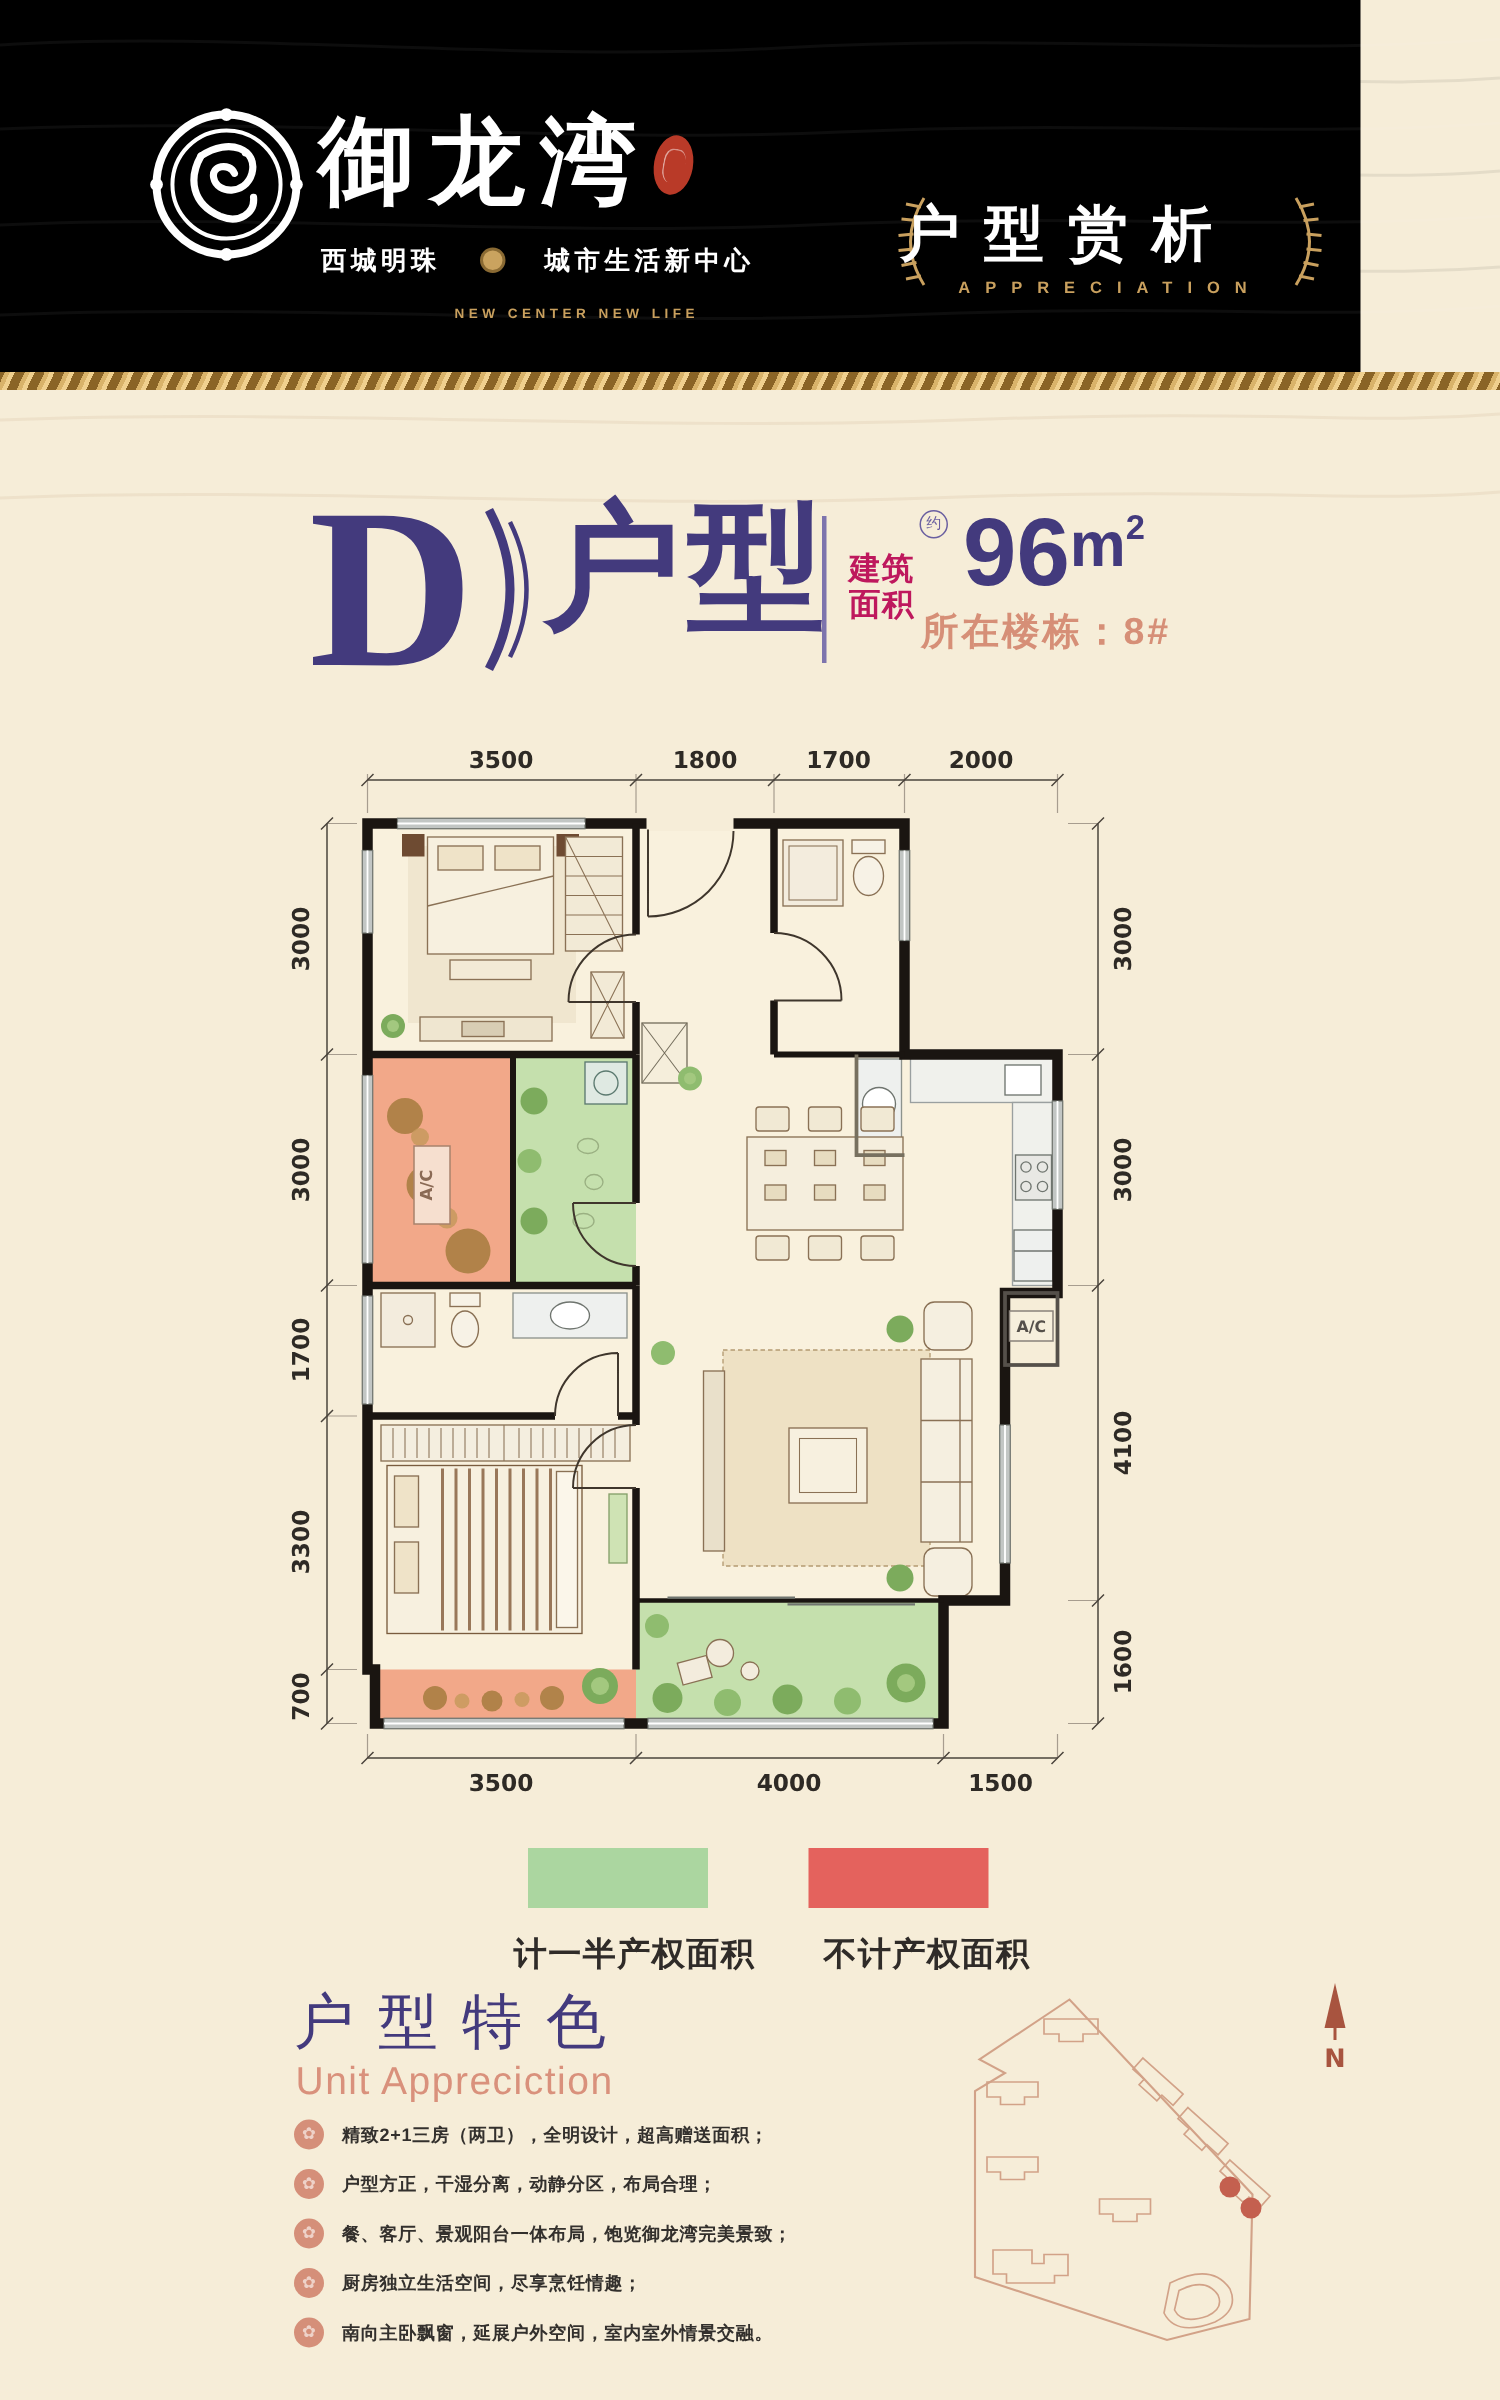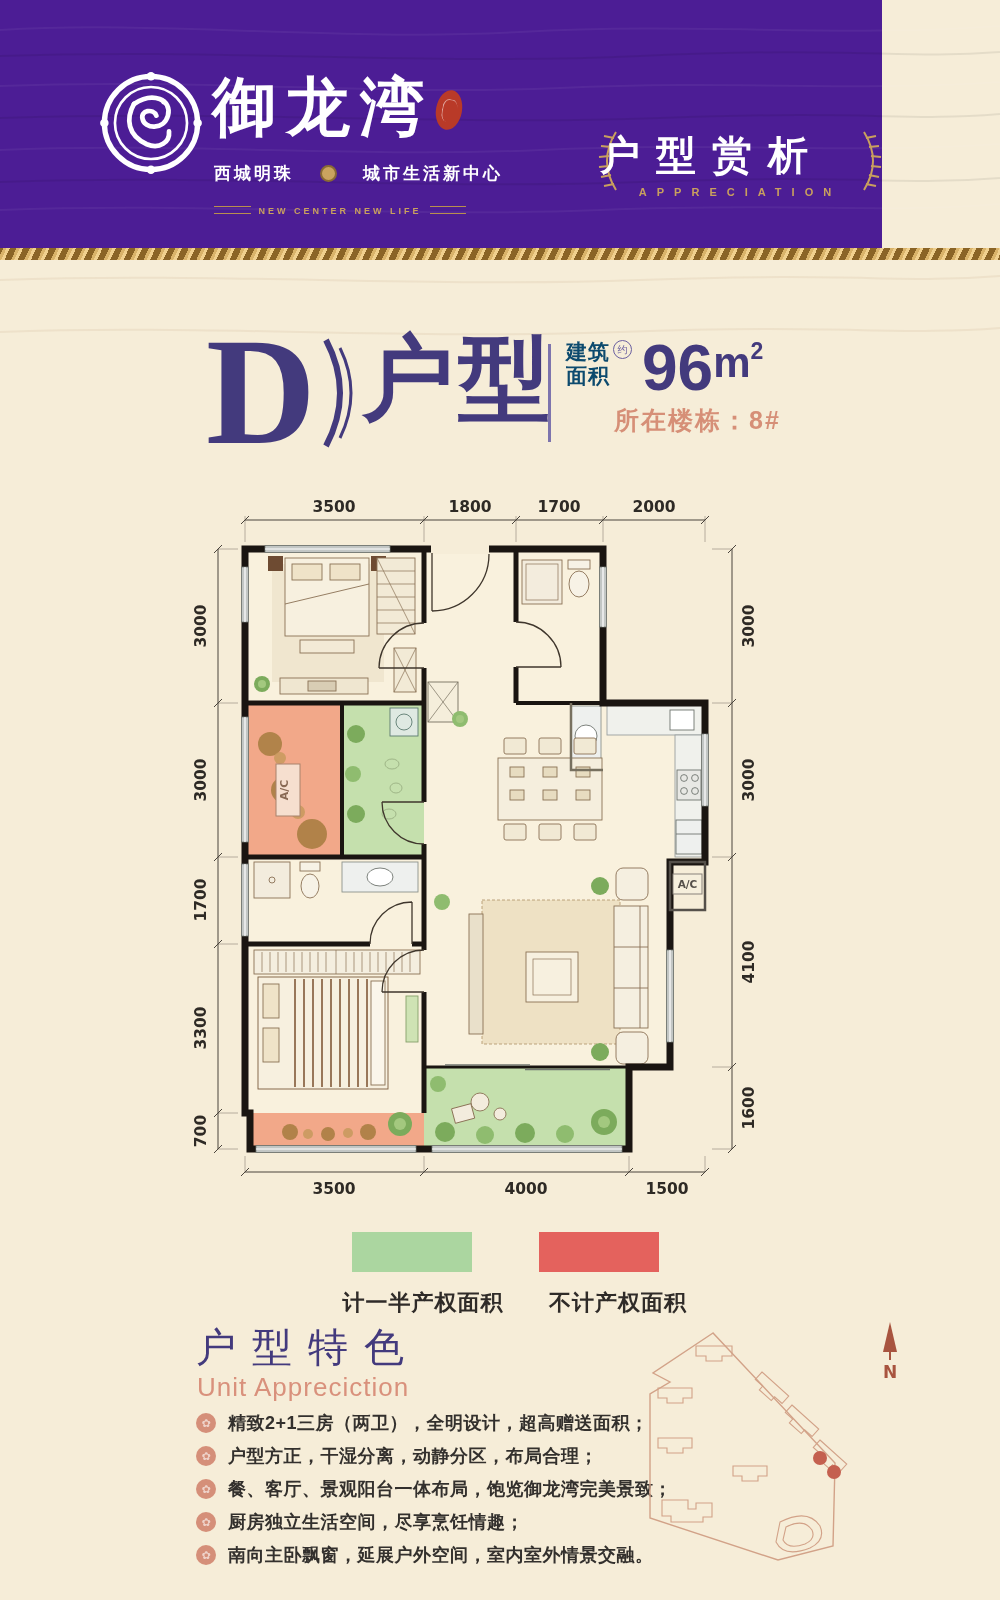--- a/index.html
+++ b/index.html
@@ -1,48 +1,48 @@
 <!DOCTYPE html>
 <html><head>
 <meta charset="utf-8">
 <style>
   html,body{margin:0;padding:0;}
   body{width:1000px;height:1600px;position:relative;background:#f6edd8;overflow:hidden;
        font-family:"Liberation Sans","DejaVu Sans",sans-serif;}
   .abs{position:absolute;}
 
   
-  .header{left:0;top:0;width:882px;height:248px;background:#4c1d95;}
+  .header{left:0;top:0;width:882px;height:248px;background:#000000;padding-left:25px;}
   .gold-border{left:0;top:248px;width:1000px;height:12px;
     background:repeating-linear-gradient(115deg,#8a6426 0 3px,#d9b36a 3px 6px,#f0d08e 6px 9px,#8a6426 9px 12px);}
   .logo-name{left:212px;top:76px;font-family:"Liberation Serif","DejaVu Serif",serif;
     font-size:64px;font-weight:bold;color:#ffffff;letter-spacing:10px;line-height:1;}
   .seal{left:436px;top:90px;width:26px;height:40px;background:#b93a28;border-radius:50%;
     transform:rotate(10deg);}
   .seal i{position:absolute;left:6px;top:9px;width:14px;height:22px;
     border-left:1px solid rgba(255,255,255,.55);border-top:1px solid rgba(255,255,255,.45);
     border-radius:40%;}
   .tagline{left:214px;top:162px;display:flex;align-items:center;gap:26px;color:#fff;
     font-size:17px;font-weight:bold;letter-spacing:3px;}
   .tag-dot{width:13px;height:13px;border-radius:50%;background:#caa35f;border:2px solid #8a6a33;}
-  .logo-en{left:214px;top:206px;width:252px;display:flex;align-items:flex-start;gap:8px;}
+  .logo-en{left:214px;top:194px;width:252px;display:flex;align-items:flex-end;gap:8px;flex-direction:column;}
   .logo-en .ln{flex:1;height:6px;border-top:1px solid #b98f4e;border-bottom:1px solid #b98f4e;}
   .logo-en .tx{color:#c9a05e;font-size:9px;font-weight:bold;letter-spacing:3px;white-space:nowrap;}
   .sec-title{left:600px;top:128px;width:280px;text-align:left;color:#ffffff;
     font-family:"Liberation Serif","DejaVu Serif",serif;font-size:40px;font-weight:bold;letter-spacing:16px;}
   .sec-sub{left:600px;top:186px;width:280px;text-align:center;color:#c9a05e;
     font-size:11px;font-weight:bold;letter-spacing:10px;}
 
   
   .d-letter{left:206px;top:316px;font-family:"Liberation Serif","DejaVu Serif",serif;
     font-size:152px;font-weight:bold;color:#433a7d;line-height:1;}
   .d-suffix{left:362px;top:332px;font-size:92px;font-weight:bold;color:#433a7d;letter-spacing:4px;line-height:1;}
   .d-divider{left:548px;top:344px;width:3px;height:98px;background:#7d74ad;}
   .area-block{left:566px;top:340px;display:flex;align-items:flex-start;}
-  .area-lbl{color:#0c4a6e;font-weight:bold;font-size:21px;line-height:1.15;letter-spacing:1px;}
+  .area-lbl{color:#be185d;font-weight:bold;font-size:21px;line-height:1.15;letter-spacing:1px;margin-top:28px;}
   .approx{width:17px;height:17px;border:1.5px solid #6a5fa0;border-radius:50%;color:#6a5fa0;
     font-size:10px;line-height:17px;text-align:center;margin-left:3px;}
   .area-val{font-size:64px;font-weight:bold;color:#433a7d;line-height:.88;margin-left:10px;}
   .area-unit{font-size:42px;font-weight:bold;color:#433a7d;line-height:1.1;}
   .area-sup{font-size:23px;font-weight:bold;color:#433a7d;line-height:1;}
   .building-no{left:566px;top:404px;font-size:25px;font-weight:bold;color:#d68f77;letter-spacing:2px;margin-left:48px;}
 
   
   .swatch{width:120px;height:40px;}
   .swatch.green{left:352px;top:1232px;background:#abd6a0;}
@@ -52,21 +52,21 @@
   .leg-lbl.r{left:512px;width:175px;text-align:right;}
 
   
   .feat-title{left:196px;top:1320px;font-family:"Liberation Serif","DejaVu Serif",serif;
     font-size:40px;font-weight:normal;color:#433a7d;letter-spacing:16px;}
   .feat-sub{left:197px;top:1372px;font-size:26px;color:#d9917c;letter-spacing:1px;}
   .feat-list{left:196px;top:1412px;width:430px;}
   .feat-item{display:flex;align-items:center;gap:12px;margin-bottom:11px;height:22px;}
   .feat-icon{width:20px;height:20px;border-radius:50%;background:#d58f79;color:rgba(255,255,255,.6);
     font-size:11px;line-height:20px;text-align:center;flex:0 0 20px;}
-  .feat-text{font-size:18px;font-weight:bold;color:#33302d;letter-spacing:.5px;white-space:nowrap;}
+  .feat-text{font-size:12px;font-weight:bold;color:#33302d;letter-spacing:.5px;white-space:nowrap;}
 
   svg text{font-family:"DejaVu Sans","Liberation Sans",sans-serif;}
   .dim{font-size:15.5px;font-weight:bold;fill:#2e2a25;}
 </style>
 </head>
 <body>
 
 <div class="abs header">
   <svg class="abs" style="left:0;top:0" width="1000" height="248">
     <g fill="none" stroke="rgba(255,255,255,0.05)" stroke-width="2">

